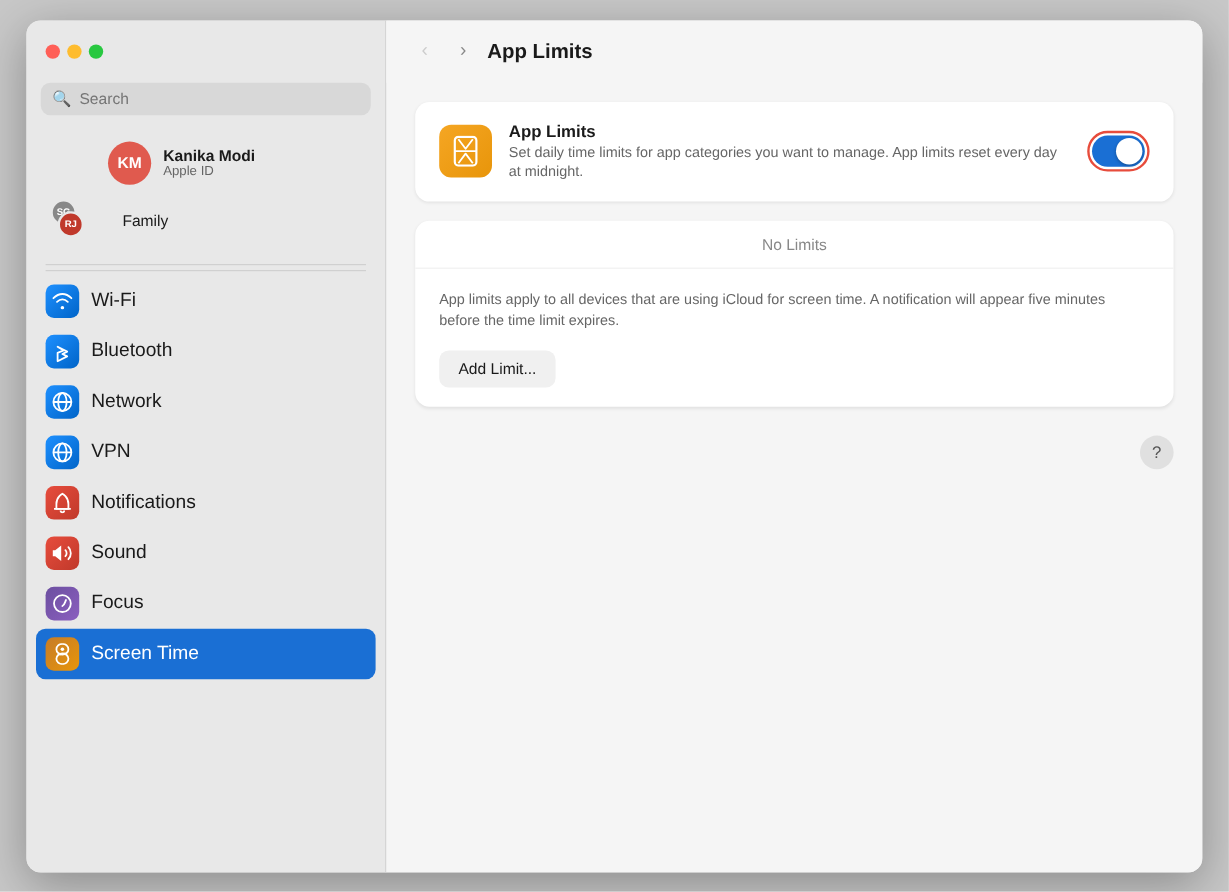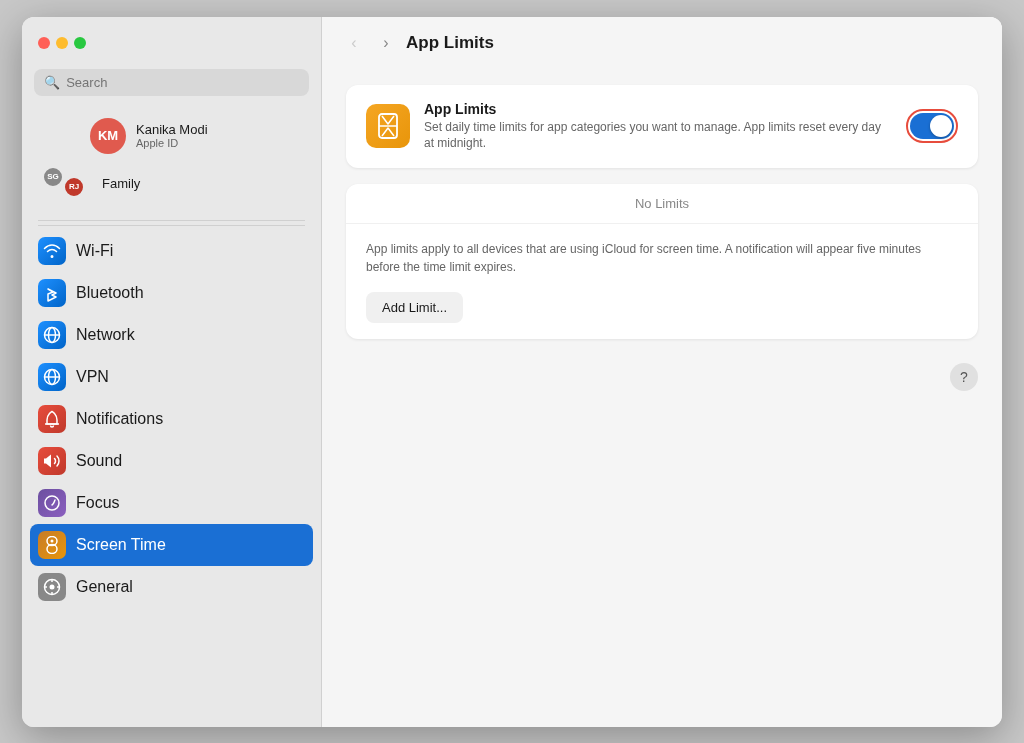--- a/index.html
+++ b/index.html
@@ -103,21 +103,21 @@
       display: flex;
       align-items: center;
       justify-content: center;
       color: white;
       font-size: 13px;
       font-weight: 600;
       flex-shrink: 0;
       margin-left: 48px;
     }
     .user-info { display: flex; flex-direction: column; }
-    .user-name { font-size: 13px; font-weight: 400; color: #1a1a1a; }
+    .user-name { font-size: 13px; font-weight: 700; color: #1a1a1a; }
     .user-sub { font-size: 11px; color: #666; }
     .family-item {
       display: flex;
       align-items: center;
       gap: 24px;
       padding: 6px 8px;
       border-radius: 8px;
       cursor: pointer;
     }
     .family-avatars {
@@ -134,21 +134,21 @@
       border: 2px solid #e8e8e8;
       display: flex;
       align-items: center;
       justify-content: center;
       font-size: 8px;
       font-weight: 600;
       color: white;
       position: absolute;
     }
     .avatar-sg { background: #888; top: 0; left: 0; }
-    .avatar-rj { background: #c0392b; top: 10px; left: 21px; }
+    .avatar-rj { background: #c0392b; top: 10px; left: 6px; }
     .family-label { font-size: 13px; font-weight: 500; color: #1a1a1a; }
     .divider { height: 1px; background: #d0d0d0; margin: 4px 8px; }
     .icloud-row {
       display: flex;
       align-items: center;
       justify-content: space-between;
       padding: 8px 8px;
       cursor: pointer;
       border-radius: 8px;
     }
@@ -451,33 +451,20 @@
       <div class="sidebar-item active">
         <div class="item-icon icon-screentime">
           <svg width="16" height="18" viewBox="0 0 16 18" fill="none">
             <ellipse cx="8" cy="5" rx="5" ry="4.5" stroke="white" stroke-width="1.5" fill="none"></ellipse>
             <ellipse cx="8" cy="13" rx="5" ry="4.5" stroke="white" stroke-width="1.5" fill="none"></ellipse>
             <line x1="5.5" y1="9.5" x2="10.5" y2="8.5" stroke="white" stroke-width="1.5"></line>
             <circle cx="8" cy="5" r="1.5" fill="white"></circle>
           </svg>
         </div>
         <span class="item-label">Screen Time</span>
-      </div>
-      <div class="sidebar-item">
-        <div class="item-icon icon-general">
-          <svg width="18" height="18" viewBox="0 0 18 18" fill="none">
-            <circle cx="9" cy="9" r="7.5" stroke="white" stroke-width="1.5" fill="none"></circle>
-            <circle cx="9" cy="9" r="2.5" fill="white"></circle>
-            <line x1="9" y1="1.5" x2="9" y2="4" stroke="white" stroke-width="1.5"></line>
-            <line x1="9" y1="14" x2="9" y2="16.5" stroke="white" stroke-width="1.5"></line>
-            <line x1="1.5" y1="9" x2="4" y2="9" stroke="white" stroke-width="1.5"></line>
-            <line x1="14" y1="9" x2="16.5" y2="9" stroke="white" stroke-width="1.5"></line>
-          </svg>
-        </div>
-        <span class="item-label">General</span>
       </div>
     </div>
   </div>
 
   <div class="main-content">
     <div class="main-header">
       <div class="nav-arrow disabled">
         <span>‹</span>
       </div>
       <div class="nav-arrow">

